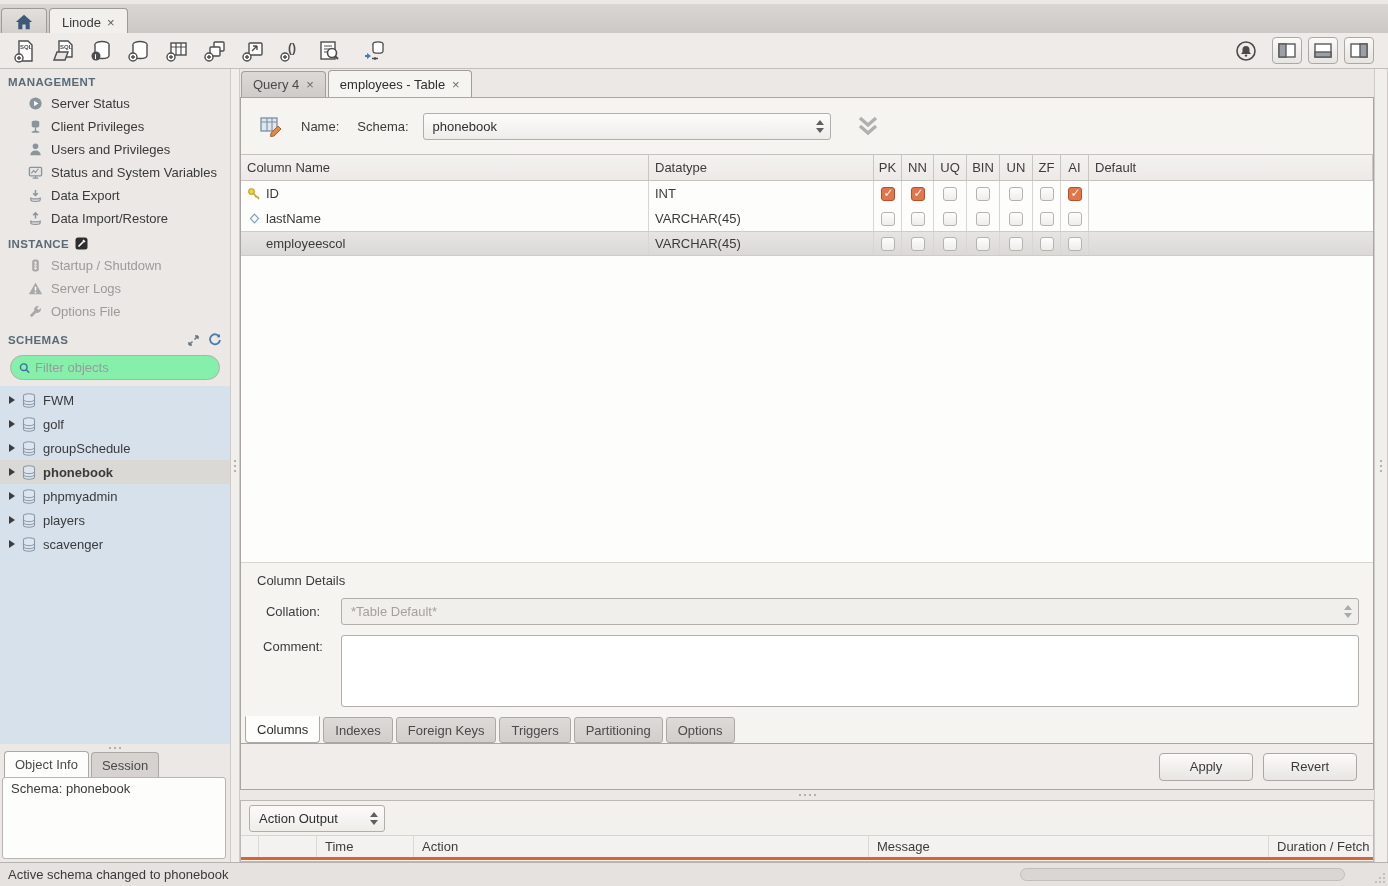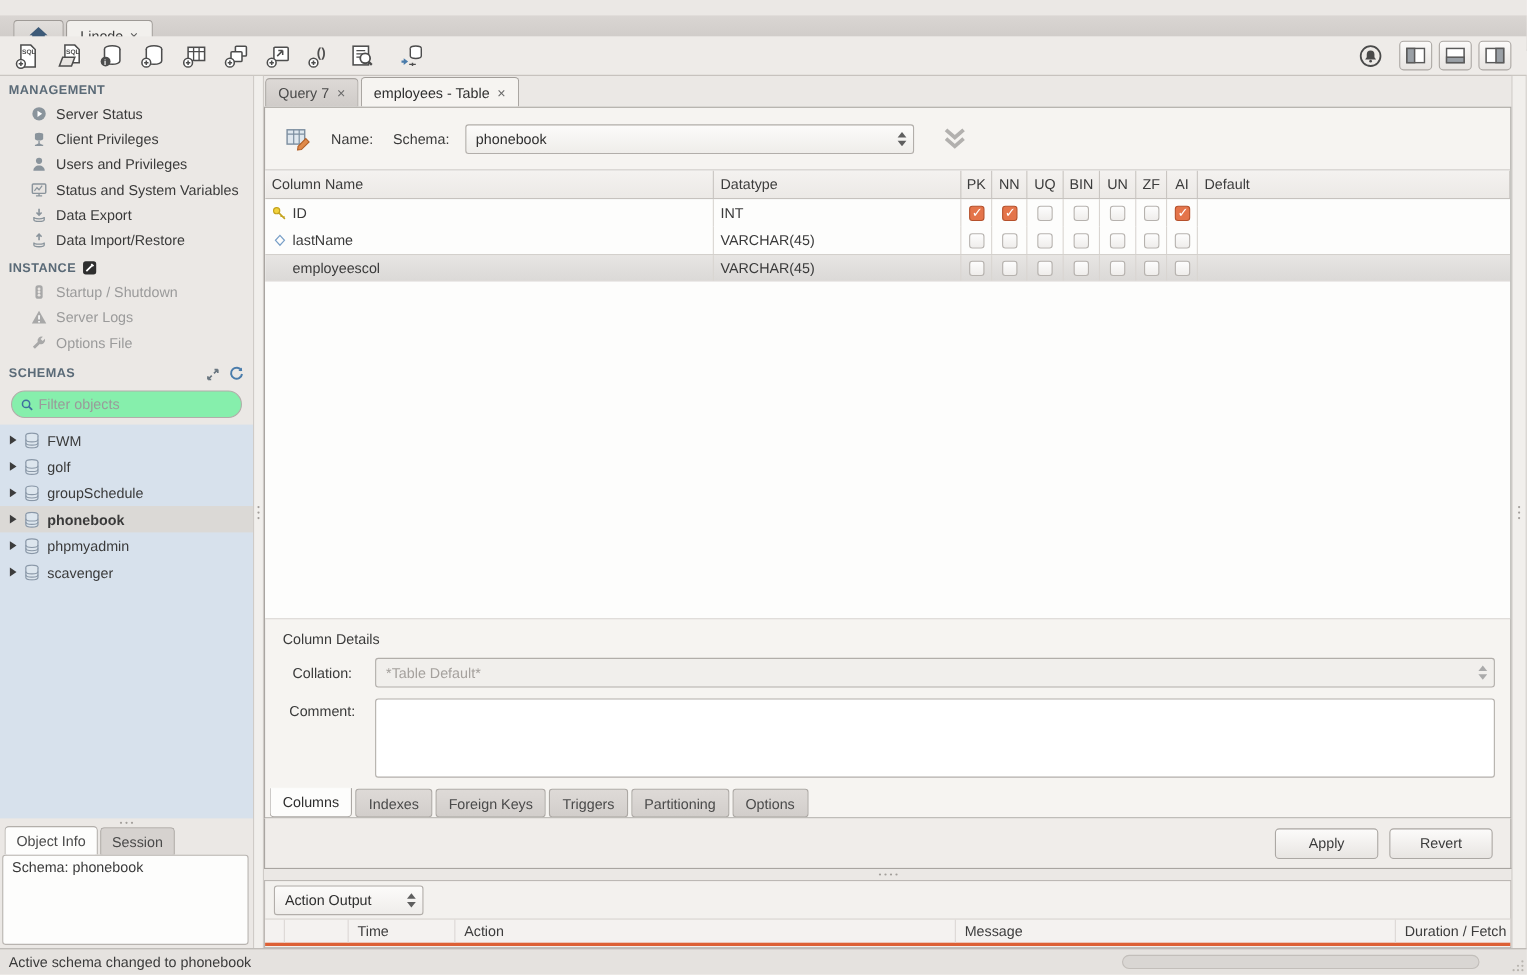--- a/index.html
+++ b/index.html
@@ -1,23 +1,23 @@
 <!DOCTYPE html>
 <html><head>
 <meta charset="utf-8">
 <style>
   * { margin:0; padding:0; box-sizing:border-box; }
   html,body { width:1388px; height:886px; overflow:hidden; }
   body { font-family:"Liberation Sans","DejaVu Sans",sans-serif; font-size:13px; color:#3a3a3a;
          background:#ebe8e5; position:relative; }
 
   
-  .titlebar { position:absolute; left:0; top:14px; width:100%; height:32px;
+  .titlebar { position:absolute; left:0; top:4px; width:100%; height:32px;
               background:linear-gradient(#dad6d3,#cbc7c4); border-bottom:1px solid #a5a19d;
-              display:flex; align-items:flex-end; padding-left:12px; }
+              display:flex; align-items:flex-end; padding-left:1px; }
   .ttab { height:27px; display:flex; align-items:center; gap:6px; padding:0 12px;
           border:1px solid #9e9a96; border-bottom:none; border-radius:4px 4px 0 0;
           background:linear-gradient(#e2dfdc,#d2cecb); margin-right:2px; }
   .ttab.active { background:#f2f0ed; }
   .ttab .close { color:#5a5a5a; font-size:13px; cursor:default; }
   .home-ic { width:20px; height:18px; display:block; }
 
   
   .toolbar { position:absolute; left:0; top:33px; width:100%; height:36px;
              background:#eeebe8; border-bottom:1px solid #c2beba;
@@ -430,20 +430,29 @@
         </svg>
       <span>phpmyadmin</span>
     </div>
     <div class="schema-row">
       <span class="expander"></span>
       <svg class="db-ic" viewBox="0 0 14 15">
           <ellipse cx="7" cy="3" rx="5.5" ry="2.2" fill="#dde6ee" stroke="#8a98a8" stroke-width="1.1"></ellipse>
           <path d="M1.5 3v9c0 1.2 2.5 2.2 5.5 2.2s5.5-1 5.5-2.2V3" fill="#dde6ee" stroke="#8a98a8" stroke-width="1.1"></path>
           <path d="M1.5 6.5c0 1.2 2.5 2.2 5.5 2.2s5.5-1 5.5-2.2M1.5 9.5c0 1.2 2.5 2.2 5.5 2.2s5.5-1 5.5-2.2" fill="none" stroke="#8a98a8" stroke-width="1"></path>
         </svg>
+      <span>players</span>
+    </div>
+    <div class="schema-row">
+      <span class="expander"></span>
+      <svg class="db-ic" viewBox="0 0 14 15">
+          <ellipse cx="7" cy="3" rx="5.5" ry="2.2" fill="#dde6ee" stroke="#8a98a8" stroke-width="1.1"></ellipse>
+          <path d="M1.5 3v9c0 1.2 2.5 2.2 5.5 2.2s5.5-1 5.5-2.2V3" fill="#dde6ee" stroke="#8a98a8" stroke-width="1.1"></path>
+          <path d="M1.5 6.5c0 1.2 2.5 2.2 5.5 2.2s5.5-1 5.5-2.2M1.5 9.5c0 1.2 2.5 2.2 5.5 2.2s5.5-1 5.5-2.2" fill="none" stroke="#8a98a8" stroke-width="1"></path>
+        </svg>
       <span>scavenger</span>
     </div>
   </div>
 
   <div class="obj-info">
     <div class="oi-grip">
         <span class="grip-h">
           <i></i>
           <i></i>
           <i></i>
@@ -474,21 +483,21 @@
     <span class="grip-v">
       <i></i>
       <i></i>
       <i></i>
     </span>
   </div>
 
 <div class="main">
   <div class="editor-tabs">
     <div class="etab">
-      <span>Query 7</span>
+      <span>Query 4</span>
       <span class="close">×</span>
     </div>
     <div class="etab active">
       <span>employees - Table</span>
       <span class="close">×</span>
     </div>
   </div>
 
   <div class="editor-panel">
 

